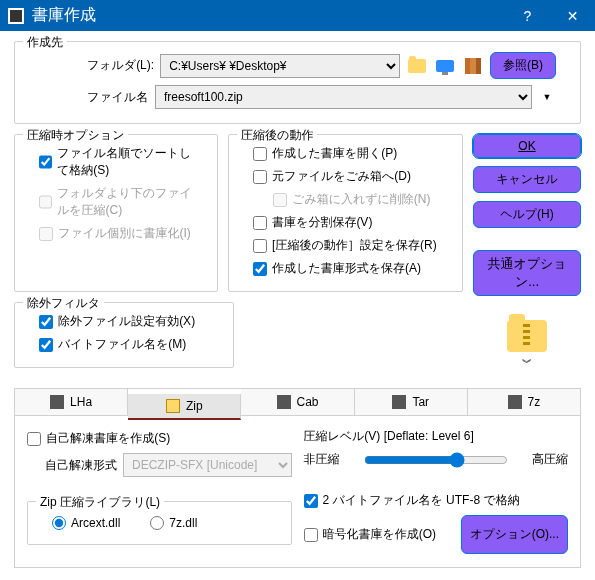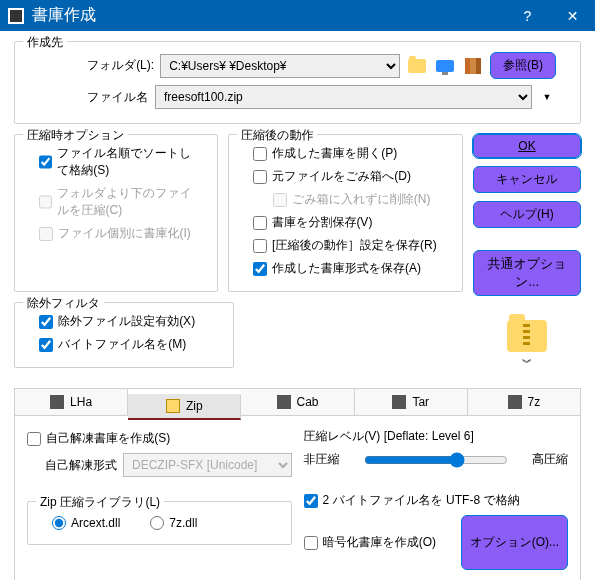--- a/index.html
+++ b/index.html
@@ -218,18 +218,18 @@
       <div style="height:24px"></div>
       <label class="check">
           <input type="checkbox" checked="" style="">
           <span>2 バイトファイル名を UTF-8 で格納</span>
         </label>
       <div style="display:flex;align-items:center;gap:8px;">
         <label class="check" style="margin-bottom:0;flex:1;">
             <input type="checkbox" style="">
             <span>暗号化書庫を作成(O)</span>
           </label>
-        <button class="btn-std" style="min-width:auto;padding:18px 8px;">オプション(O)...</button>
+        <button class="btn-std" style="min-width:auto;padding:10px 8px;">オプション(O)...</button>
       </div>
     </div>
   </div>
 
 </div>
 
 </body></html>

